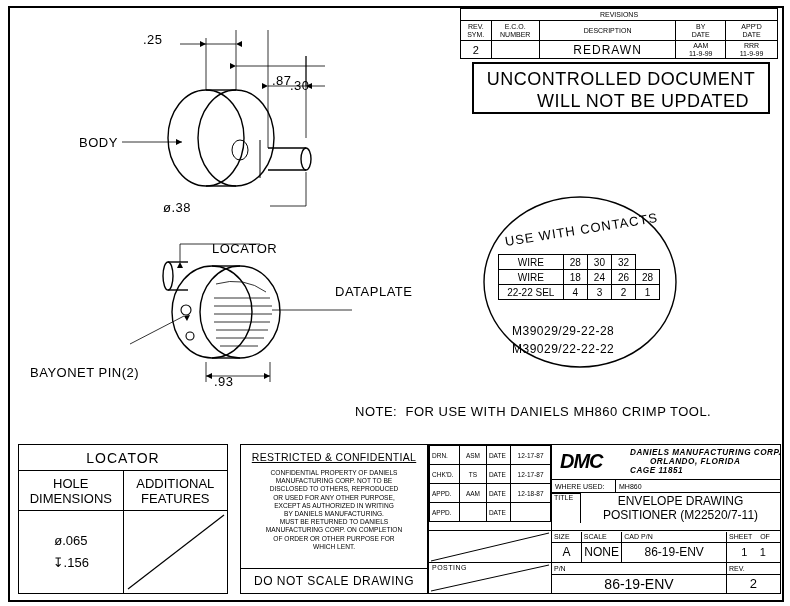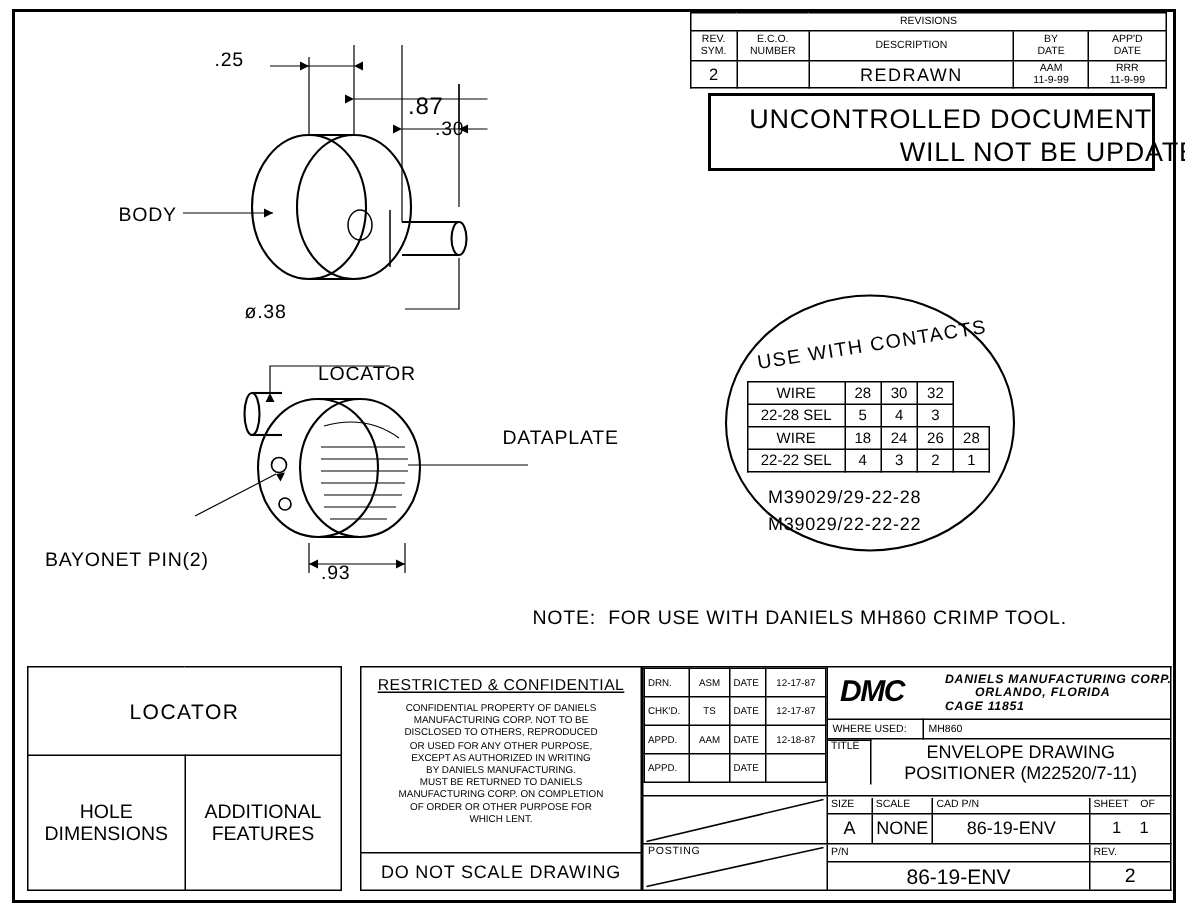--- a/index.html
+++ b/index.html
@@ -1,21 +1,21 @@
 <!DOCTYPE html>
 <html><head>
 <meta charset="utf-8">
 <style>
   html,body{margin:0;padding:0;background:#fff;}
   body{width:790px;height:606px;font-family:"Liberation Sans",sans-serif;color:#000;}
   #sheet{position:relative;width:790px;height:606px;overflow:hidden;background:#fff;}
   .frame{position:absolute;left:8px;top:6px;width:772px;height:592px;border:2px solid #000;}
   .abs{position:absolute;}
   .t{position:absolute;white-space:pre;letter-spacing:.5px;}
-  .ctr{text-align:right;}
+  .ctr{text-align:center;}
   table.grid{border-collapse:collapse;}
   table.grid td,table.grid th{border:1px solid #000;padding:0;text-align:center;vertical-align:middle;font-weight:normal;}
   .thick{border:2px solid #000;}
   svg{display:block;}
 </style>
 </head>
 <body>
 
 <div id="sheet">
   <div class="frame"></div>
@@ -107,21 +107,21 @@
       <polygon points="186,66 192,63 192,69"></polygon>
     </g>
 
     <g fill="none" stroke="#000" stroke-width="0.8">
       <path d="M62 122 L2 122"></path>
     </g>
     <polygon points="62,122 56,119 56,125" fill="#000"></polygon>
   </svg>
 
   <div class="t" style="left:143px;top:32px;font-size:13px;">.25</div>
-  <div class="t" style="left:272px;top:63px;font-size:16px;">.87</div>
+  <div class="t" style="left:272px;top:73px;font-size:13px;">.87</div>
   <div class="t" style="left:290px;top:78px;font-size:13px;">.30</div>
   <div class="t" style="left:79px;top:135px;font-size:13px;">BODY</div>
   <div class="t" style="left:163px;top:200px;font-size:13px;">ø.38</div>
 
   <svg class="abs" style="left:120px;top:240px;" width="330" height="150" viewBox="0 0 330 150">
     <g fill="none" stroke="#000" stroke-width="1.4">
 
       <path d="M48 22 L68 22"></path>
       <path d="M48 50 L68 50"></path>
       <ellipse cx="48" cy="36" rx="5" ry="14"></ellipse>
@@ -174,27 +174,20 @@
     <table class="grid abs" style="left:16px;top:58px;width:162px;font-size:10px;">
       <tbody>
           <tr style="height:15px;">
         <td style="width:66px;">WIRE</td>
         <td style="width:24px;">28</td>
         <td style="width:24px;margin-top:40px;">30</td>
         <td style="width:24px;">32</td>
         <td style="width:24px;border:none;"></td>
       </tr>
       <tr style="height:15px;">
-        <td>22-28 SEL</td>
-        <td>5</td>
-        <td>4</td>
-        <td>3</td>
-        <td style="border:none;"></td>
-      </tr>
-      <tr style="height:15px;">
         <td>WIRE</td>
         <td>18</td>
         <td>24</td>
         <td>26</td>
         <td>28</td>
       </tr>
       <tr style="height:15px;">
         <td>22-22 SEL</td>
         <td>4</td>
         <td>3</td>
@@ -216,20 +209,31 @@
         <td colspan="2" style="font-size:14px;letter-spacing:1px;">LOCATOR</td>
       </tr>
       <tr style="height:40px;">
         <td style="width:105px;line-height:15px;">
           <span>HOLE</span><br>
           <span>DIMENSIONS</span>
         </td>
         <td style="width:105px;line-height:15px;">
           <span>ADDITIONAL</span><br>
           <span>FEATURES</span>
+        </td>
+      </tr>
+      <tr>
+        <td style="line-height:22px;">
+          <span>ø.065</span><br>
+          <span>↧.156</span>
+        </td>
+        <td style="position:relative;">
+          <svg class="abs" style="left:0;top:0;" width="104" height="82" viewBox="0 0 104 82">
+            <line x1="4" y1="78" x2="100" y2="4" stroke="#000" stroke-width="1.2"></line>
+          </svg>
         </td>
       </tr>
     </tbody>
       </table>
   </div>
 
   <div class="abs" style="left:240px;top:444px;width:188px;height:150px;">
     <table class="grid" style="width:188px;height:150px;">
       <tbody>
           <tr style="height:124px;">

